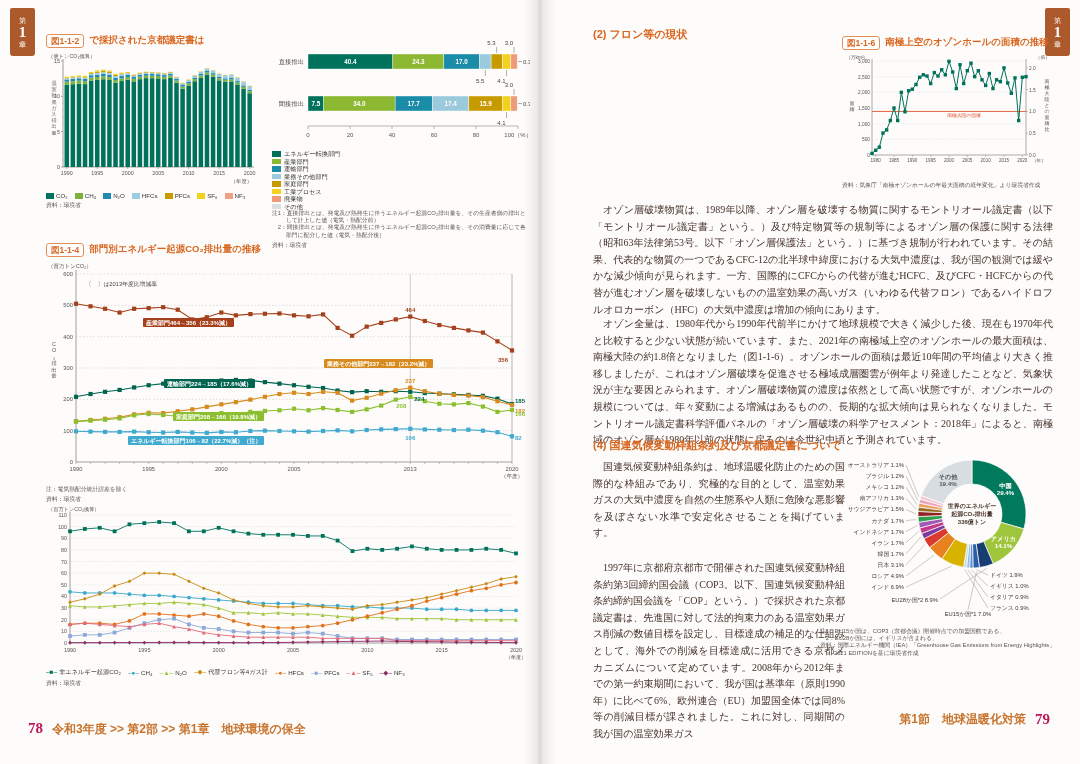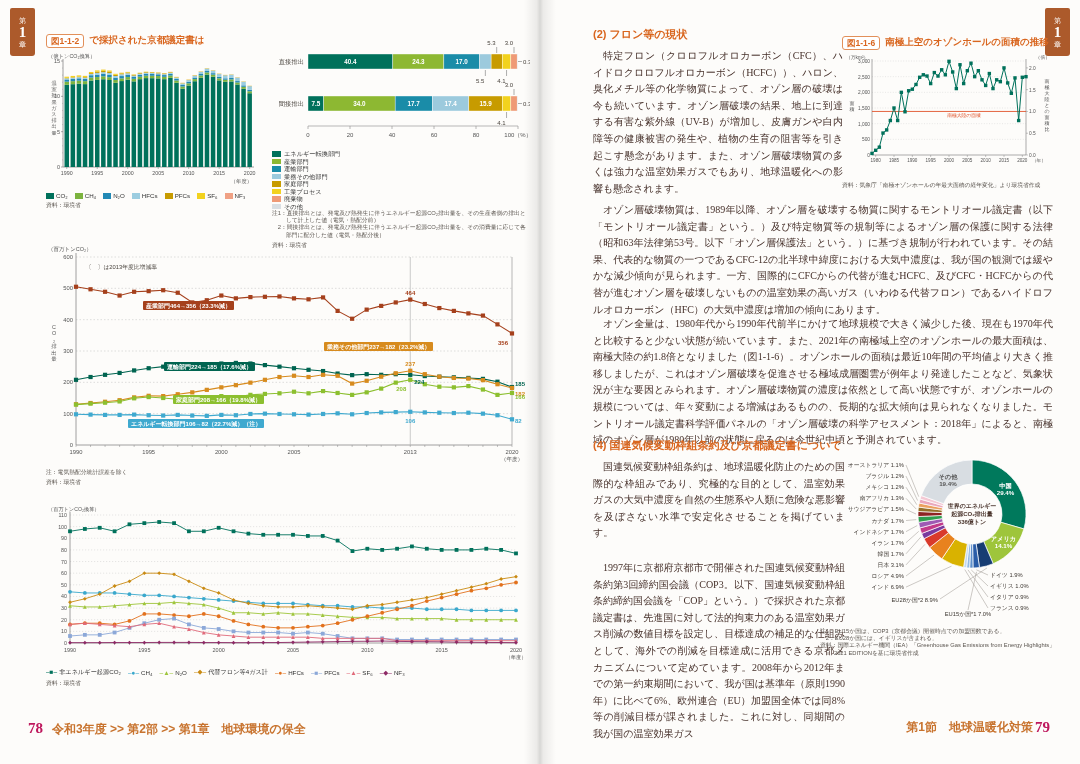--- a/index.html
+++ b/index.html
@@ -25,21 +25,21 @@
   .legendrow{display:flex;flex-wrap:wrap;align-items:center;font-size:6.2px;color:#333;column-gap:7px;row-gap:1px;margin-top:1px}
   .legendrow .sw{display:inline-block;width:8px;height:6px;margin-right:2px;vertical-align:middle}
   .legendrow .mk{font-size:6.5px;margin-right:2px}
   .leg8 .item{display:flex;align-items:center;font-size:6.2px;color:#333;line-height:7.5px}
   .leg8 .sw{width:9px;height:5.5px;margin-right:3px;flex:0 0 auto}
   .chip{position:absolute;color:#fff;font-weight:bold;font-size:6px;line-height:1;padding:1.5px 3px;border-radius:1px;white-space:nowrap}
   .bodytext{position:absolute;font-family:"Liberation Serif",serif;font-size:10px;line-height:16.6px;
     color:#46302a;text-align:justify;text-indent:1em}
   .shead{position:absolute;color:#d9661f;font-weight:bold;font-size:11px}
   .footerL{position:absolute;left:28px;bottom:26px;display:flex;align-items:baseline;gap:9px}
-  .footerR{position:absolute;right:30px;bottom:28px;display:flex;align-items:flex-start;gap:2px}
+  .footerR{position:absolute;right:30px;bottom:36px;display:flex;align-items:flex-start;gap:9px}
   .pageno{font-family:"Liberation Serif",serif;font-size:15px;font-weight:bold;color:#be185d}
   .crumb{font-size:12px;color:#c8732e;font-weight:bold}
   svg text{font-family:"Liberation Sans",sans-serif}
 </style>
 </head>
 <body>
 
 <div class="spread">
 
   <div class="page" id="pageL">
@@ -403,20 +403,24 @@
           <div class="item"><span class="sw" style="background:#d9dfe3"></span>その他</div>
         </div>
       <div id="notes113">
           <div class="note hang">注1：直接排出とは、発電及び熱発生に伴うエネルギー起源CO₂排出量を、その生産者側の排出として計上した値（電気・熱配分前）</div>
           <div class="note hang">　2：間接排出とは、発電及び熱発生に伴うエネルギー起源CO₂排出量を、その消費量に応じて各部門に配分した値（電気・熱配分後）</div>
         </div>
       <div class="src">資料：環境省</div>
     </div>
 
     <div class="fig" style="left:46px;top:243px;width:484px">
+      <div class="fighead">
+        <span class="figtag">図1-1-4</span>
+        <span class="figtitle">部門別エネルギー起源CO₂排出量の推移</span>
+      </div>
       <div id="c114" style="position:relative"><svg width="484" height="222">
             <text x="2" y="8" font-size="5.5" fill="#555" text-anchor="start">（百万トンCO₂）</text>
             <text x="27" y="204" font-size="5.8" fill="#555" text-anchor="end">0</text>
             <line x1="30" y1="170.66666666666669" x2="466" y2="170.66666666666669" stroke="#c9c9c9" stroke-width="0.6" stroke-dasharray="1.5,2"></line>
             <text x="27" y="172.66666666666669" font-size="5.8" fill="#555" text-anchor="end">100</text>
             <line x1="30" y1="139.33333333333334" x2="466" y2="139.33333333333334" stroke="#c9c9c9" stroke-width="0.6" stroke-dasharray="1.5,2"></line>
             <text x="27" y="141.33333333333334" font-size="5.8" fill="#555" text-anchor="end">200</text>
             <line x1="30" y1="108" x2="466" y2="108" stroke="#c9c9c9" stroke-width="0.6" stroke-dasharray="1.5,2"></line>
             <text x="27" y="110" font-size="5.8" fill="#555" text-anchor="end">300</text>
             <line x1="30" y1="76.66666666666667" x2="466" y2="76.66666666666667" stroke="#c9c9c9" stroke-width="0.6" stroke-dasharray="1.5,2"></line>
@@ -993,21 +997,20 @@
   </div>
 
   <div class="page" id="pageR">
     <div class="chapTab" style="left:505px">
       <span class="t">第</span>
       <span class="n">1</span>
       <span class="t">章</span>
     </div>
 
     <div class="shead" style="left:53px;top:27px">(2) フロン等の現状</div>
-    <div class="bodytext" style="left:53px;top:48px;width:250px">特定フロン（クロロフルオロカーボン（CFC）、ハイドロクロロフルオロカーボン（HCFC））、ハロン、臭化メチル等の化学物質によって、オゾン層の破壊は今も続いています。オゾン層破壊の結果、地上に到達する有害な紫外線（UV-B）が増加し、皮膚ガンや白内障等の健康被害の発生や、植物の生育の阻害等を引き起こす懸念があります。また、オゾン層破壊物質の多くは強力な温室効果ガスでもあり、地球温暖化への影響も懸念されます。</div>
 
     <div class="fig" style="left:302px;top:36px;width:212px">
       <div class="fighead">
         <span class="figtag">図1-1-6</span>
         <span class="figtitle">南極上空のオゾンホールの面積の推移</span>
       </div>
       <div id="c116"><svg width="212" height="122">
             <text x="4" y="6" font-size="4.8" fill="#555" text-anchor="start">（万km²）</text>
             <text x="208" y="6" font-size="4.8" fill="#555" text-anchor="end">（倍）</text>
             <text x="28" y="104" font-size="4.8" fill="#555" text-anchor="end">0</text>

